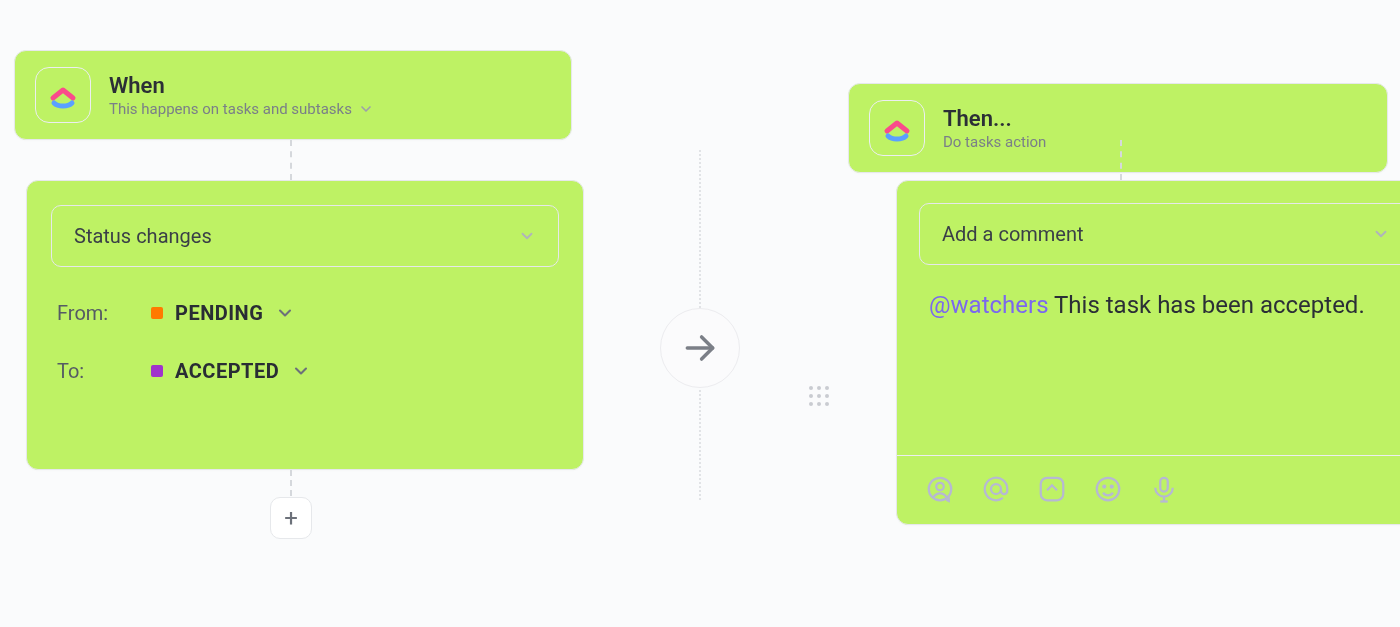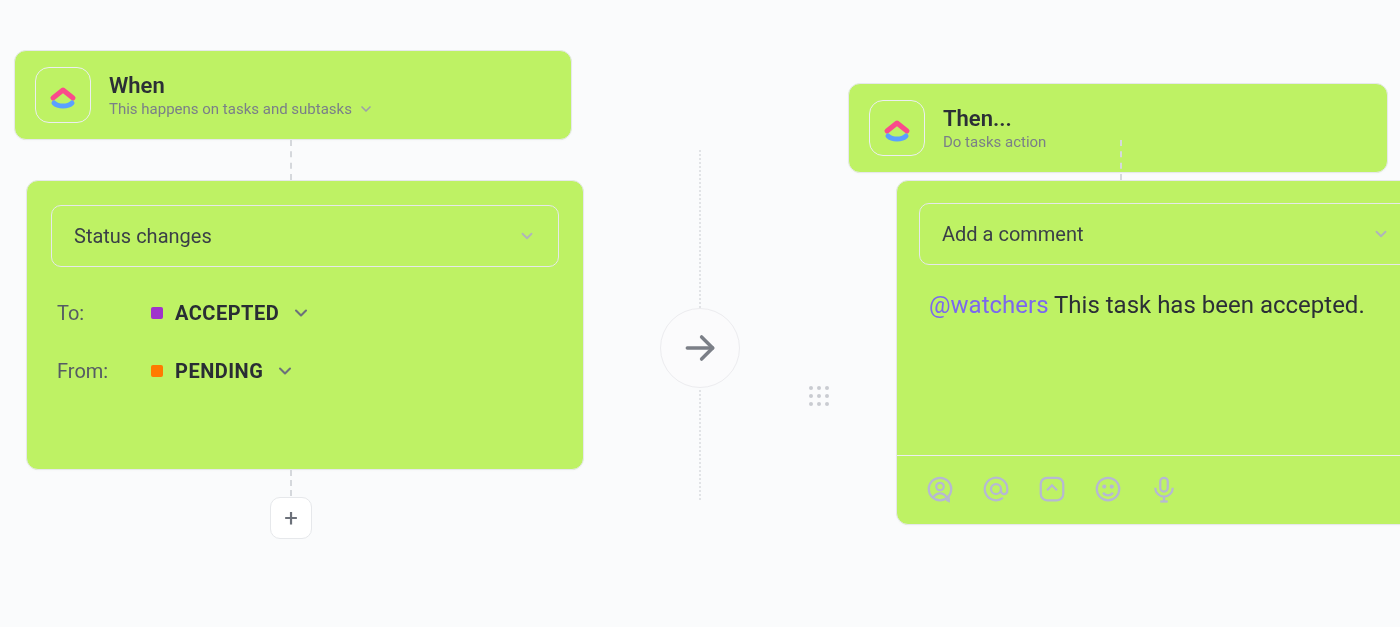--- a/index.html
+++ b/index.html
@@ -184,40 +184,40 @@
 
   <div class="card trigger-card">
     <div class="select-row">
       <span>Status changes</span>
       <svg class="chev" viewBox="0 0 24 24" fill="none" stroke-width="2.5" stroke-linecap="round" stroke-linejoin="round">
           <polyline points="6 9 12 15 18 9"></polyline>
         </svg>
     </div>
 
     <div class="field-row">
+      <div class="field-label">From:</div>
+      <div class="status-chip">
+        <span class="status-dot" style="background:#ff7a00"></span>
+        <span>PENDING</span>
+        <svg class="chev-md" viewBox="0 0 24 24" fill="none" stroke-width="2.5" stroke-linecap="round" stroke-linejoin="round">
+            <polyline points="6 9 12 15 18 9"></polyline>
+          </svg>
+      </div>
+    </div>
+
+    <div class="field-row">
       <div class="field-label">To:</div>
       <div class="status-chip">
         <span class="status-dot" style="background:#a033cc"></span>
         <span>ACCEPTED</span>
         <svg class="chev-md" viewBox="0 0 24 24" fill="none" stroke-width="2.5" stroke-linecap="round" stroke-linejoin="round">
             <polyline points="6 9 12 15 18 9"></polyline>
           </svg>
       </div>
     </div>
-
-    <div class="field-row">
-      <div class="field-label">From:</div>
-      <div class="status-chip">
-        <span class="status-dot" style="background:#ff7a00"></span>
-        <span>PENDING</span>
-        <svg class="chev-md" viewBox="0 0 24 24" fill="none" stroke-width="2.5" stroke-linecap="round" stroke-linejoin="round">
-            <polyline points="6 9 12 15 18 9"></polyline>
-          </svg>
-      </div>
-    </div>
   </div>
 
   <div class="v-connector vc-left-bot"></div>
 
   <div class="add-btn">
     <span>+</span>
   </div>
 
   <div class="arrow-circle">
     <svg viewBox="0 0 24 24" fill="none" stroke-width="2.2" stroke-linecap="round" stroke-linejoin="round">

